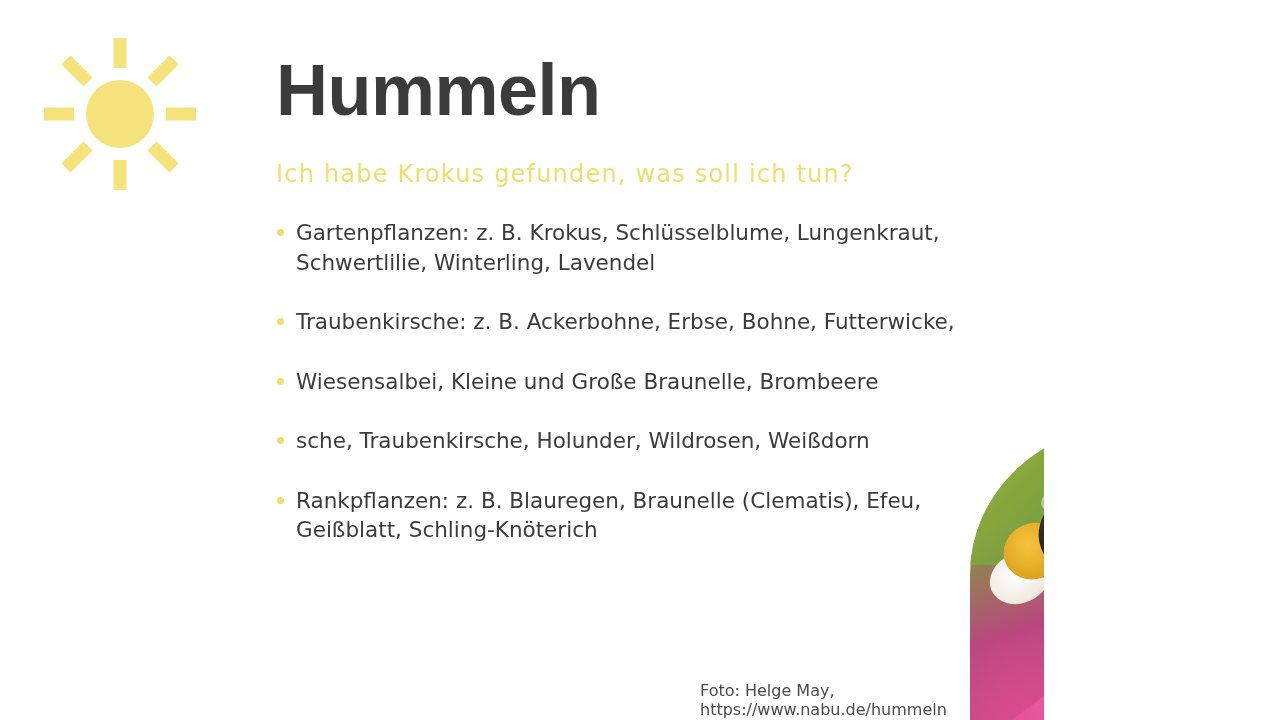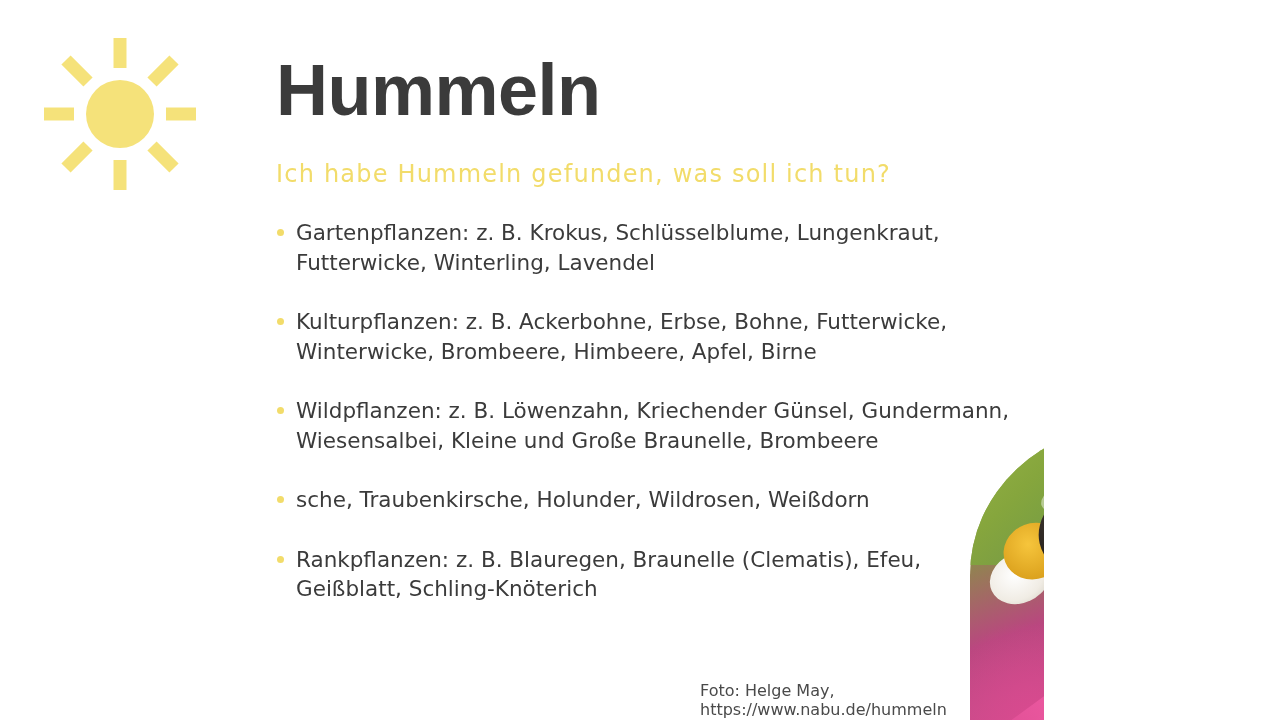--- a/index.html
+++ b/index.html
@@ -269,33 +269,31 @@
         <line x1="26" y1="26" x2="48" y2="48"></line>
         <line x1="112" y1="112" x2="134" y2="134"></line>
         <line x1="134" y1="26" x2="112" y2="48"></line>
         <line x1="48" y1="112" x2="26" y2="134"></line>
       </g>
     </svg>
   </div>
 
   <div class="title">Hummeln</div>
 
-  <div class="subtitle">Ich habe Hummeln gefunden, was soll ich tun?</div>
+  <div class="subtitle">Ich habe Krokus gefunden, was soll ich tun?</div>
 
   <ul class="bullet-list">
     <li class="bullet-item">
       <span class="bullet-line">Gartenpflanzen: z. B. Krokus, Schlüsselblume, Lungenkraut,</span>
-      <span class="bullet-line">Futterwicke, Winterling, Lavendel</span>
-    </li>
-    <li class="bullet-item">
-      <span class="bullet-line">Kulturpflanzen: z. B. Ackerbohne, Erbse, Bohne, Futterwicke,</span>
-      <span class="bullet-line">Winterwicke, Brombeere, Himbeere, Apfel, Birne</span>
-    </li>
-    <li class="bullet-item">
-      <span class="bullet-line">Wildpflanzen: z. B. Löwenzahn, Kriechender Günsel, Gundermann,</span>
+      <span class="bullet-line">Schwertlilie, Winterling, Lavendel</span>
+    </li>
+    <li class="bullet-item">
+      <span class="bullet-line">Traubenkirsche: z. B. Ackerbohne, Erbse, Bohne, Futterwicke,</span>
+    </li>
+    <li class="bullet-item">
       <span class="bullet-line">Wiesensalbei, Kleine und Große Braunelle, Brombeere</span>
     </li>
     <li class="bullet-item">
       <span class="bullet-line">sche, Traubenkirsche, Holunder, Wildrosen, Weißdorn</span>
     </li>
     <li class="bullet-item">
       <span class="bullet-line">Rankpflanzen: z. B. Blauregen, Braunelle (Clematis), Efeu,</span>
       <span class="bullet-line">Geißblatt, Schling-Knöterich</span>
     </li>
   </ul>

